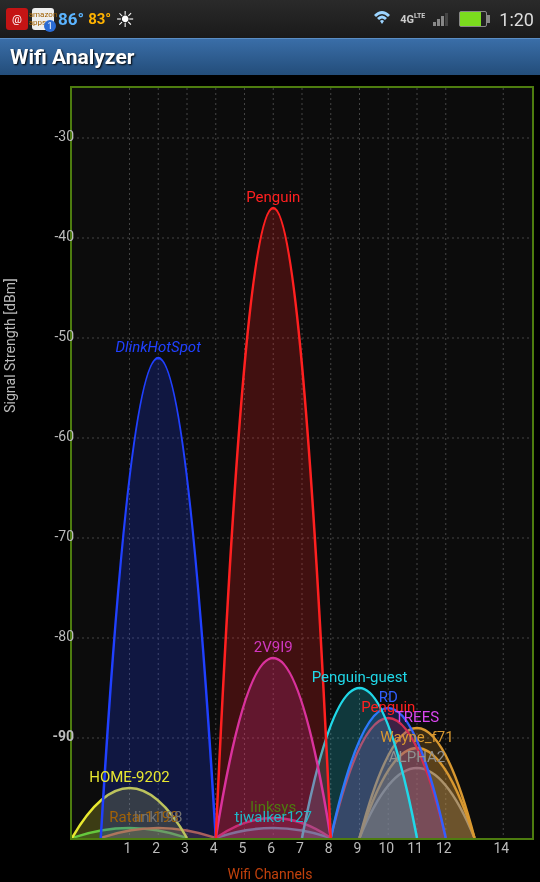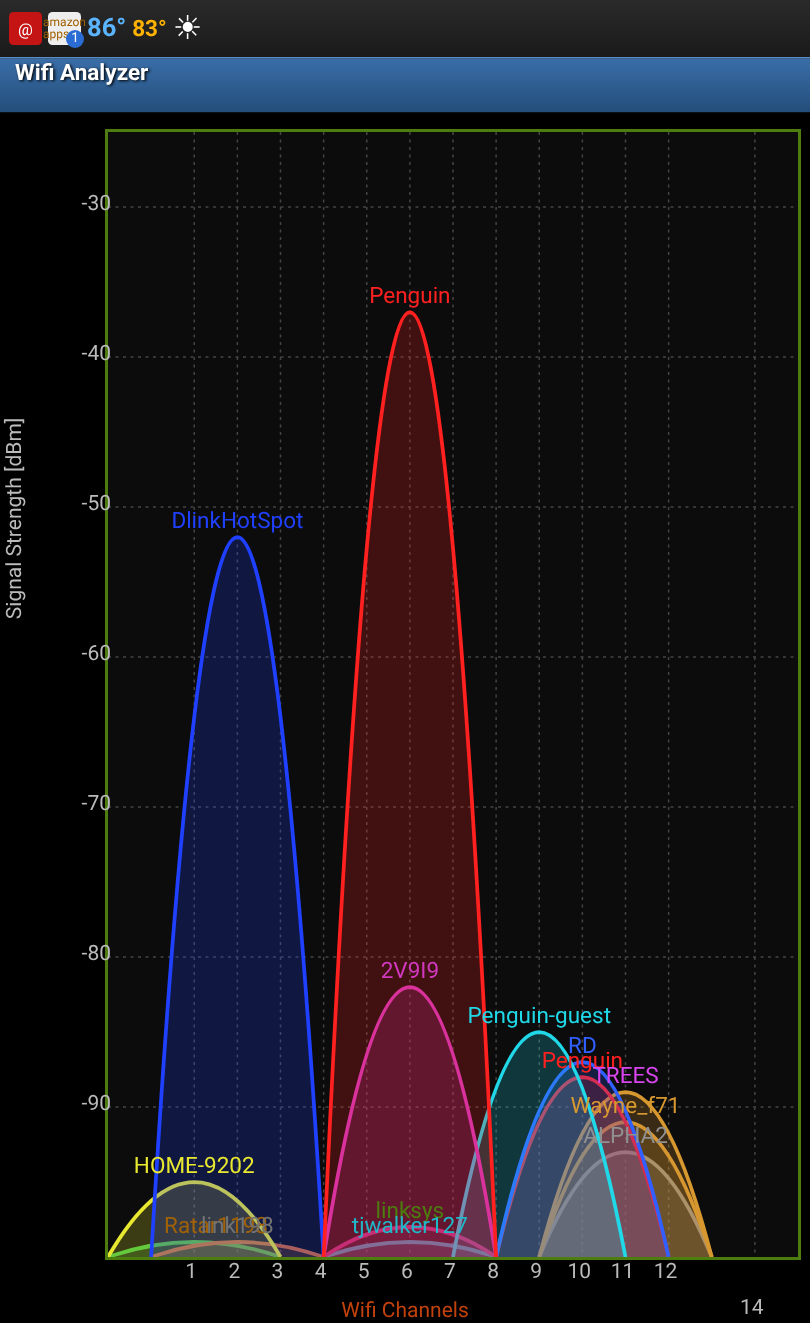--- a/index.html
+++ b/index.html
@@ -7,21 +7,21 @@
   .status-left{display:flex;align-items:center;gap:4px}
   .status-right{margin-left:auto;display:flex;align-items:center;gap:8px}
   .icon-slot{width:22px;height:22px;display:flex;align-items:center;justify-content:center;font-size:11px;border-radius:3px}
   .temp1{color:#5bb4ff;font-weight:bold;font-size:17px}
   .temp2{color:#ffb300;font-weight:bold;font-size:15px}
   .sun{color:#fff;font-size:22px}
   .clock{font-size:18px;color:#ddd;margin-left:4px}
   .battery{width:26px;height:14px;border:1px solid #888;border-radius:2px;position:relative}
   .battery:after{content:"";position:absolute;right:-4px;top:3px;width:3px;height:8px;background:#888}
   .battery-fill{background:#7bdc1e;height:100%;width:80%}
-  .title-bar{height:36px;background:linear-gradient(#3a6ea8,#234d7a);border-top:1px solid #5a8dc4;border-bottom:1px solid #000;display:flex;padding:0 10px;font-size:15px;font-weight:bold;text-shadow:1px 1px 2px #000}
+  .title-bar{height:36px;background:linear-gradient(#3a6ea8,#234d7a);border-top:1px solid #5a8dc4;border-bottom:1px solid #000;display:flex;align-items:center;padding:0 10px;font-size:21px;font-weight:bold;text-shadow:1px 1px 2px #000}
   .chart-zone{position:relative;width:540px;height:808px}
   .ylabel{position:absolute;left:2px;top:50%;transform:rotate(-90deg) translateX(50%);transform-origin:left top;font-size:14px;color:#bbb;white-space:nowrap}
   .xlabel{position:absolute;bottom:2px;left:50%;transform:translateX(-50%);font-size:14px;color:#c2410c}
   .plot{position:absolute;left:70px;top:10px;width:460px;height:750px;border:2px solid #4d7c0f;background:#0c0c0c}
   svg.curves{position:absolute;left:0;top:0;width:100%;height:100%}
   .ytick{position:absolute;right:466px;font-size:14px;color:#bbb;text-align:right;width:40px;transform:translateY(-50%)}
   .xtick{position:absolute;top:764px;font-size:14px;color:#bbb;transform:translateX(-50%)}
   .grid line{stroke:#444;stroke-dasharray:2 3;stroke-width:1}
   .net-label{position:absolute;font-size:15px;white-space:nowrap;transform:translateX(-50%);pointer-events:none}
 </style>
@@ -31,20 +31,40 @@
 <div class="status-bar">
   <div class="status-left">
     <span class="icon-slot" style="background:#c41414">@</span>
     <span class="icon-slot" style="background:#eee;color:#a06000;position:relative">
       <span style="font-size:8px;line-height:8px">amazon<br>apps</span>
       <span style="position:absolute;right:-2px;bottom:-2px;background:#2a6bd4;color:#fff;border-radius:50%;width:12px;height:12px;font-size:9px;display:flex;align-items:center;justify-content:center">1</span>
     </span>
     <span class="temp1">86°</span>
     <span class="temp2">83°</span>
     <span class="sun">☀</span>
+  </div>
+  <div class="status-right">
+    <span style="color:#9cf">
+      <svg width="20" height="16" viewBox="0 0 20 16">
+          <path d="M10 14 L8 11 Q10 9 12 11 Z M5 8 Q10 3 15 8 L13 10 Q10 7 7 10 Z M2 5 Q10 -3 18 5 L16 7 Q10 1 4 7 Z" fill="#9cd4ff"></path>
+        </svg>
+    </span>
+    <span style="color:#ccc;font-size:11px;font-weight:bold">4G<sup style="font-size:7px">LTE</sup></span>
+    <span>
+      <svg width="18" height="16">
+          <rect x="0" y="12" width="3" height="4" fill="#888"></rect>
+          <rect x="4" y="9" width="3" height="7" fill="#888"></rect>
+          <rect x="8" y="6" width="3" height="10" fill="#888"></rect>
+          <rect x="12" y="3" width="3" height="13" fill="#444"></rect>
+        </svg>
+    </span>
+    <span class="battery">
+        <div class="battery-fill"></div>
+      </span>
+    <span class="clock">1:20</span>
   </div>
 </div>
 
 <div class="title-bar">
   <span>Wifi Analyzer</span>
 </div>
 
 <div class="chart-zone">
   <div class="ylabel">Signal Strength [dBm]</div>
   <div class="xlabel">Wifi Channels</div>
@@ -81,47 +101,47 @@
         <path d="M 287.5 750 Q 345 570 402.5 750" stroke="#d89830" stroke-width="2.5" fill="#d89830" fill-opacity="0.22"></path>
         <path d="M 287.5 750 Q 345 530 402.5 750" stroke="#d89830" stroke-width="2.5" fill="#d89830" fill-opacity="0.22"></path>
         <path d="M 258.75 750 Q 316.25 510 373.75 750" stroke="#ff2020" stroke-width="2.5" fill="#ff2020" fill-opacity="0.22"></path>
         <path d="M 258.75 750 Q 316.25 490 373.75 750" stroke="#3060ff" stroke-width="2.5" fill="#3060ff" fill-opacity="0.22"></path>
         <path d="M 230 750 Q 287.5 450 345 750" stroke="#20d8e8" stroke-width="2.5" fill="#20d8e8" fill-opacity="0.22"></path>
         <path d="M 143.75 750 Q 201.25 390 258.75 750" stroke="#d038c0" stroke-width="2.5" fill="#d038c0" fill-opacity="0.22"></path>
         <path d="M 28.75 750 Q 86.25 -210 143.75 750" stroke="#2040ff" stroke-width="2.5" fill="#2040ff" fill-opacity="0.22"></path>
         <path d="M 143.75 750 Q 201.25 -510 258.75 750" stroke="#ff2020" stroke-width="2.5" fill="#ff2020" fill-opacity="0.22"></path>
       </svg>
   <div class="net-label" style="color: rgb(255, 32, 32); left: 201.25px; top: 100px;">Penguin</div>
-      <div class="net-label" style="color: rgb(32, 64, 255); left: 86.25px; top: 250px;">DlinkHotSpot</div>
+      <div class="net-label" style="color: rgb(32, 64, 255); left: 86.25px; top: 250px; font-style: italic;">DlinkHotSpot</div>
       <div class="net-label" style="color: rgb(32, 216, 232); left: 287.5px; top: 580px;">Penguin-guest</div>
       <div class="net-label" style="color: rgb(208, 56, 192); left: 201.25px; top: 550px;">2V9I9</div>
       <div class="net-label" style="color: rgb(48, 96, 255); left: 316.25px; top: 600px;">RD</div>
       <div class="net-label" style="color: rgb(255, 32, 32); left: 316.25px; top: 610px;">Penguin</div>
       <div class="net-label" style="color: #d946ef; left: 345px; top: 620px;">TREES</div>
       <div class="net-label" style="color: rgb(216, 152, 48); left: 345px; top: 640px;">Wayne_f71</div>
       <div class="net-label" style="color: rgb(144, 144, 144); left: 345px; top: 660px;">ALPHA2</div>
       <div class="net-label" style="color: rgb(232, 232, 48); left: 57.5px; top: 680px;">HOME-9202</div>
       <div class="net-label" style="color: #4d7c0f; left: 201.25px; top: 710px;">linksys</div>
       <div class="net-label" style="color: rgb(32, 184, 200); left: 201.25px; top: 720px;">tjwalker127</div>
       <div class="net-label" style="color: #a16207; left: 72px; top: 720px;">Ratar1198</div>
       <div class="net-label" style="color: #737373; left: 86.25px; top: 720px;">link198</div>
     </div>
 <div class="ytick" style="top: 60px;">-30</div>
     <div class="ytick" style="top: 160px;">-40</div>
     <div class="ytick" style="top: 260px;">-50</div>
     <div class="ytick" style="top: 360px;">-60</div>
     <div class="ytick" style="top: 460px;">-70</div>
     <div class="ytick" style="top: 560px;">-80</div>
-    <div class="ytick" style="top: 660px;">-90</div>
+    <div class="ytick" style="top: 660px; font-weight: bold;">-90</div>
     <div class="xtick" style="left: 127.5px;">1</div>
     <div class="xtick" style="left: 156.25px;">2</div>
     <div class="xtick" style="left: 185px;">3</div>
     <div class="xtick" style="left: 213.75px;">4</div>
     <div class="xtick" style="left: 242.5px;">5</div>
     <div class="xtick" style="left: 271.25px;">6</div>
     <div class="xtick" style="left: 300px;">7</div>
     <div class="xtick" style="left: 328.75px;">8</div>
     <div class="xtick" style="left: 357.5px;">9</div>
     <div class="xtick" style="left: 386.25px;">10</div>
     <div class="xtick" style="left: 415px;">11</div>
     <div class="xtick" style="left: 443.75px;">12</div>
-    <div class="xtick" style="left: 501.25px; margin-top: 24px;">14</div>
+    <div class="xtick" style="left: 501.25px;">14</div>
   </div>
 
 </body></html>

